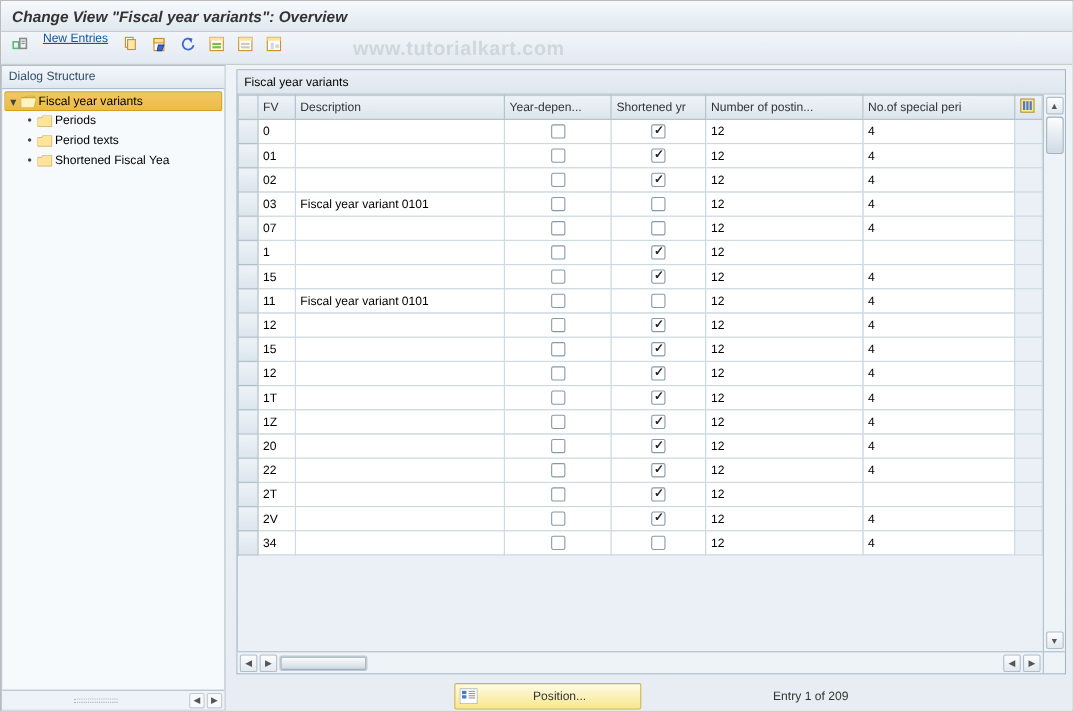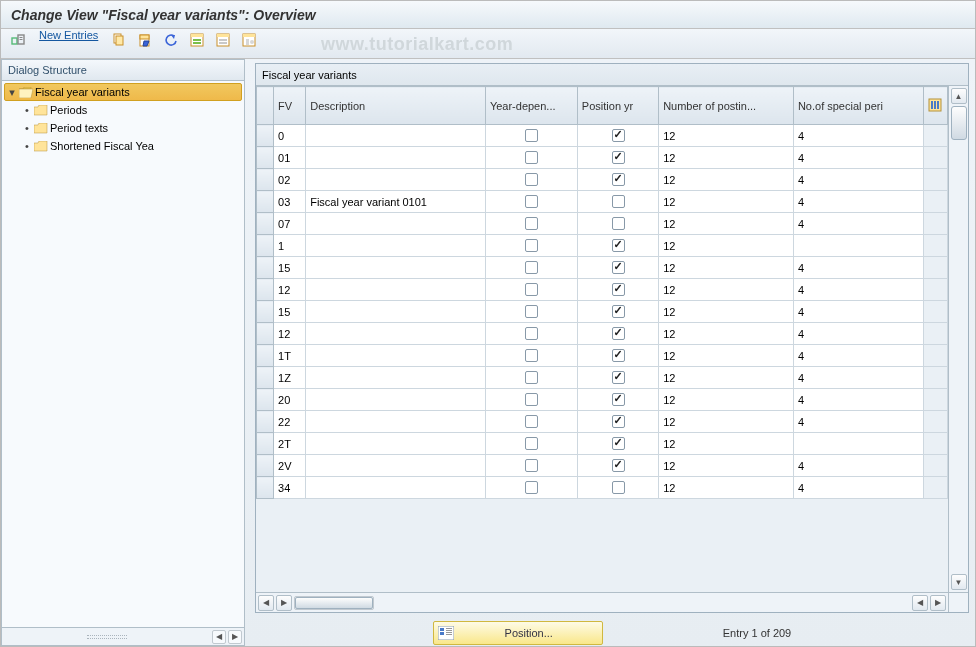--- a/index.html
+++ b/index.html
@@ -11,41 +11,41 @@
 
   
   .toolbar { height:30px; background:linear-gradient(#f2f6fa,#e2e9f0); border-bottom:1px solid #c0c0c0; display:flex; align-items:flex-start; padding:0 6px; gap:4px; position:relative; }
   .toolbtn { width:22px; height:22px; display:inline-flex; align-items:center; justify-content:center; border-radius:2px; }
   .wm { position:absolute; left:320px; top:5px; font-size:18px; color:#d0d7db; font-weight:600; letter-spacing:0.5px; }
 
   
   .main { position:absolute; top:58px; bottom:0; left:0; right:0; display:flex; background:linear-gradient(#eef3f8,#e7edf2); }
 
   
-  .sidebar { width:244px; background:#f7fafd; border:1px solid #b0bec8; display:flex; flex-direction:column; }
+  .sidebar { width:204px; background:#f7fafd; border:1px solid #b0bec8; display:flex; flex-direction:column; }
   .side-head { background:linear-gradient(#f4f8fc,#e0e8ef); border-bottom:1px solid #b0bec8; padding:4px 6px; color:#31506b; }
   .tree { flex:1 1 auto; overflow:hidden; padding:2px 0; }
   .tree-row { display:flex; align-items:center; height:18px; padding:0 4px; gap:2px; white-space:nowrap; }
   .tree-row.sel { background:linear-gradient(#f1c85f,#efb94a); color:#000; border:1px solid #d1a020; border-radius:2px; margin:0 2px; padding:0 2px; }
   .twisty { width:10px; text-align:center; color:#444; }
   .bullet { width:10px; text-align:center; color:#444; }
   .folder { width:14px; height:11px; display:inline-block; }
   .folder.open svg .flap { fill:#fff3c0; }
   .side-foot { height:18px; border-top:1px solid #b0bec8; background:#eef3f8; display:flex; justify-content:flex-end; align-items:center; gap:2px; padding:0 2px; }
   .arrow-btn { width:14px; height:14px; display:inline-flex; align-items:center; justify-content:center; background:#f7fafd; border:1px solid #c1c9d0; border-radius:2px; font-size:8px; color:#555; }
   .sep-grip { flex:1; display:flex; align-items:center; justify-content:center; }
   .sep-grip span { display:inline-block; width:40px; height:4px; border:1px dotted #aab4bd; border-left:none; border-right:none; }
 
   
   .right { flex:1 1 auto; padding:4px 6px 4px 10px; display:flex; flex-direction:column; }
   .tablewrap { flex:0 0 auto; height:550px; border:1px solid #9fb1bf; background:#eaf0f5; position:relative; }
   .table-title { height:22px; display:flex; align-items:center; padding:0 6px; background:linear-gradient(#e8eff5,#dfe7ee); border-bottom:1px solid #b0bec8; }
   .grid-area { position:absolute; top:22px; bottom:20px; left:0; right:20px; overflow:hidden; }
   table.grid { border-collapse:collapse; table-layout:fixed; width:100%; }
-  table.grid th { background:linear-gradient(#eef3f8,#dce5ed); border:1px solid #b0bec8; height:38px; font-weight:normal; color:#333; text-align:left; padding:0 4px; overflow:hidden; white-space:nowrap; text-overflow:ellipsis; }
+  table.grid th { background:linear-gradient(#eef3f8,#dce5ed); border:1px solid #b0bec8; height:22px; font-weight:normal; color:#333; text-align:left; padding:0 4px; overflow:hidden; white-space:nowrap; text-overflow:ellipsis; }
   table.grid td { border:1px solid #cdd7df; height:22px; padding:0 4px; background:#fff; overflow:hidden; white-space:nowrap; }
   table.grid td.rowsel { background:linear-gradient(#eef3f8,#dce5ed); width:14px; border:1px solid #b0bec8; }
   .cb { display:inline-block; width:13px; height:13px; border:1px solid #8899a8; border-radius:2px; background:#fff; position:relative; vertical-align:middle; }
   .cb.checked::after { content:"✓"; position:absolute; top:-2px; left:1px; font-size:11px; color:#222; font-weight:bold; }
   .cbcell { text-align:center; }
 
   .config-th { width:20px; text-align:center; padding:0; }
 
   
   .vscroll { position:absolute; top:22px; bottom:20px; right:0; width:20px; background:#eef3f8; border-left:1px solid #b0bec8; display:flex; flex-direction:column; align-items:center; }
@@ -198,21 +198,21 @@
               <col style="width:126px">
               <col style="width:122px">
               <col style="width:22px">
           </colgroup>
           <thead>
             <tr>
               <th></th>
               <th>FV</th>
               <th>Description</th>
               <th>Year-depen...</th>
-              <th>Position yr</th>
+              <th>Shortened yr</th>
               <th>Number of postin...</th>
               <th>No.of special peri</th>
               <th class="config-th">
                 <svg width="14" height="14">
                     <rect x="1" y="1" width="12" height="12" fill="#ffe49a" stroke="#b4923a"></rect>
                     <rect x="3" y="3" width="2" height="8" fill="#4a7ac7"></rect>
                     <rect x="6" y="3" width="2" height="8" fill="#4a7ac7"></rect>
                     <rect x="9" y="3" width="2" height="8" fill="#4a7ac7"></rect>
                   </svg>
               </th>
@@ -284,20 +284,30 @@
                 <td>15</td>
                 <td></td>
                 <td class="cbcell"><span class="cb"></span></td>
                 <td class="cbcell"><span class="cb checked"></span></td>
                 <td>12</td>
                 <td>4</td>
                 <td style="background:#eaf0f5;border-left:1px solid #b0bec8;"></td>
               </tr>
               <tr>
                 <td class="rowsel"></td>
+                <td>11</td>
+                <td>Fiscal year variant 0101</td>
+                <td class="cbcell"><span class="cb"></span></td>
+                <td class="cbcell"><span class="cb"></span></td>
+                <td>12</td>
+                <td>4</td>
+                <td style="background:#eaf0f5;border-left:1px solid #b0bec8;"></td>
+              </tr>
+              <tr>
+                <td class="rowsel"></td>
                 <td>12</td>
                 <td></td>
                 <td class="cbcell"><span class="cb"></span></td>
                 <td class="cbcell"><span class="cb checked"></span></td>
                 <td>12</td>
                 <td>4</td>
                 <td style="background:#eaf0f5;border-left:1px solid #b0bec8;"></td>
               </tr>
               <tr>
                 <td class="rowsel"></td>

